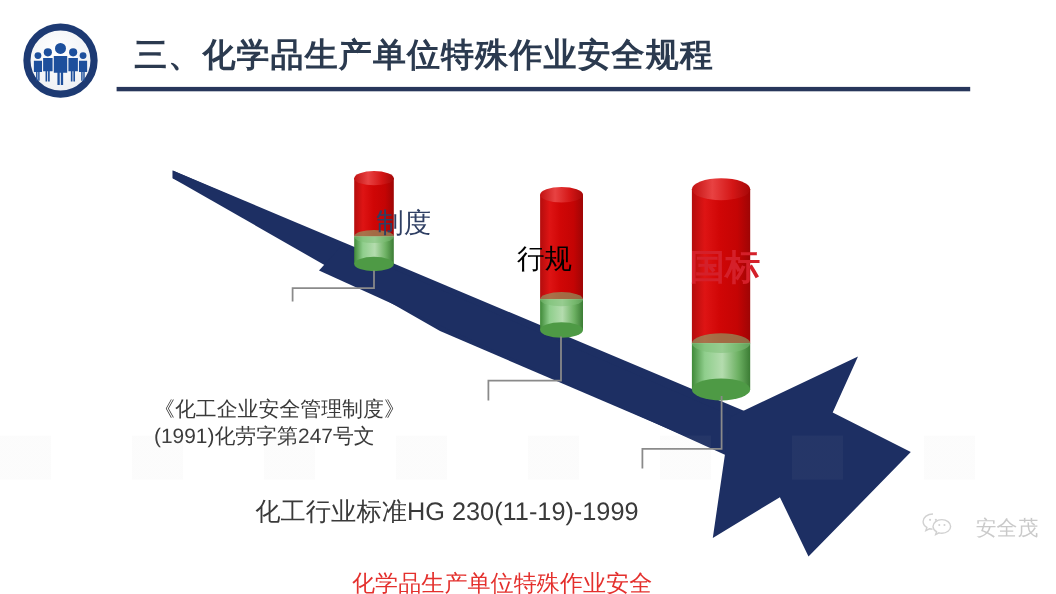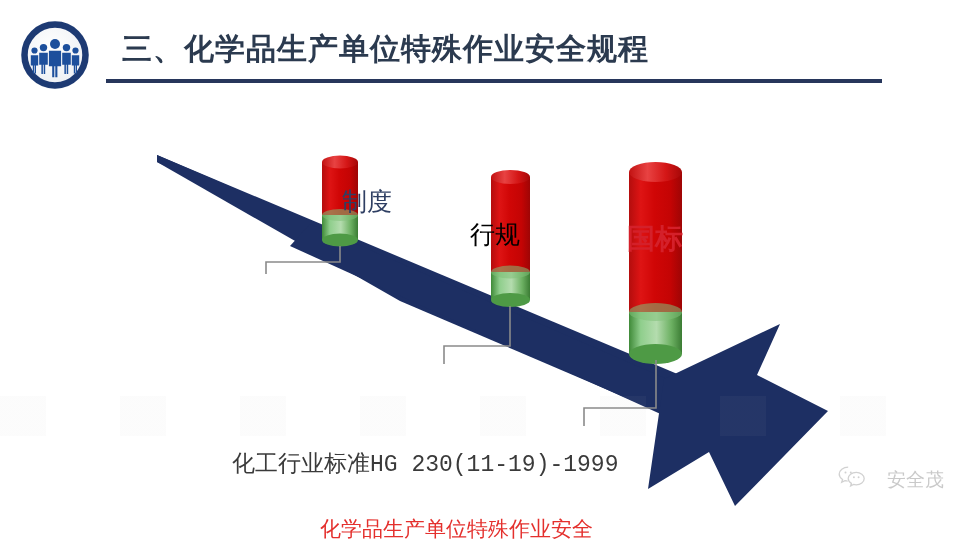--- a/index.html
+++ b/index.html
@@ -16,21 +16,20 @@
     background: #ffffff;
   }
 
   
   #slide {
     position: absolute;
     left: 0; top: 0;
     width: 960px;
     height: 512px;
     background: #ffffff;
-    font-family: Liberation Mono, monospace;
   }
 
   
   #header {
     position: absolute;
     left: 0; top: 0;
     width: 960px;
     height: 100px;
   }
 
@@ -95,21 +94,21 @@
   }
   #label-hanggui {
     left: 470px;
     top: 128px;
     font-size: 25px;
     color: #000000;
   }
   #label-guobiao {
     left: 627px;
     top: 131px;
-    font-size: 28px;
+    font-size: 32px;
     font-weight: bold;
     color: #d4202a;
   }
 
   
   .annotation {
     position: absolute;
     white-space: nowrap;
     line-height: 1.30;
   }
@@ -284,20 +283,24 @@
         <path d="M656,264 L656,312 L584,312 L584,330"></path>
       </g>
     </svg>
 
     <div class="pillar-label" id="label-zhidu">制度</div>
 
     <div class="pillar-label" id="label-hanggui">行规</div>
 
     <div class="pillar-label" id="label-guobiao">国标</div>
 
+    <div class="annotation" id="anno-1">
+      <div>《化工企业安全管理制度》</div>
+      <div>(1991)化劳字第247号文</div>
+    </div>
 
     <div class="annotation" id="anno-2">
       <div>化工行业标准HG 230(11-19)-1999</div>
     </div>
 
     <div class="annotation" id="anno-3">
       <div>化学品生产单位特殊作业安全</div>
 
     </div>
 

